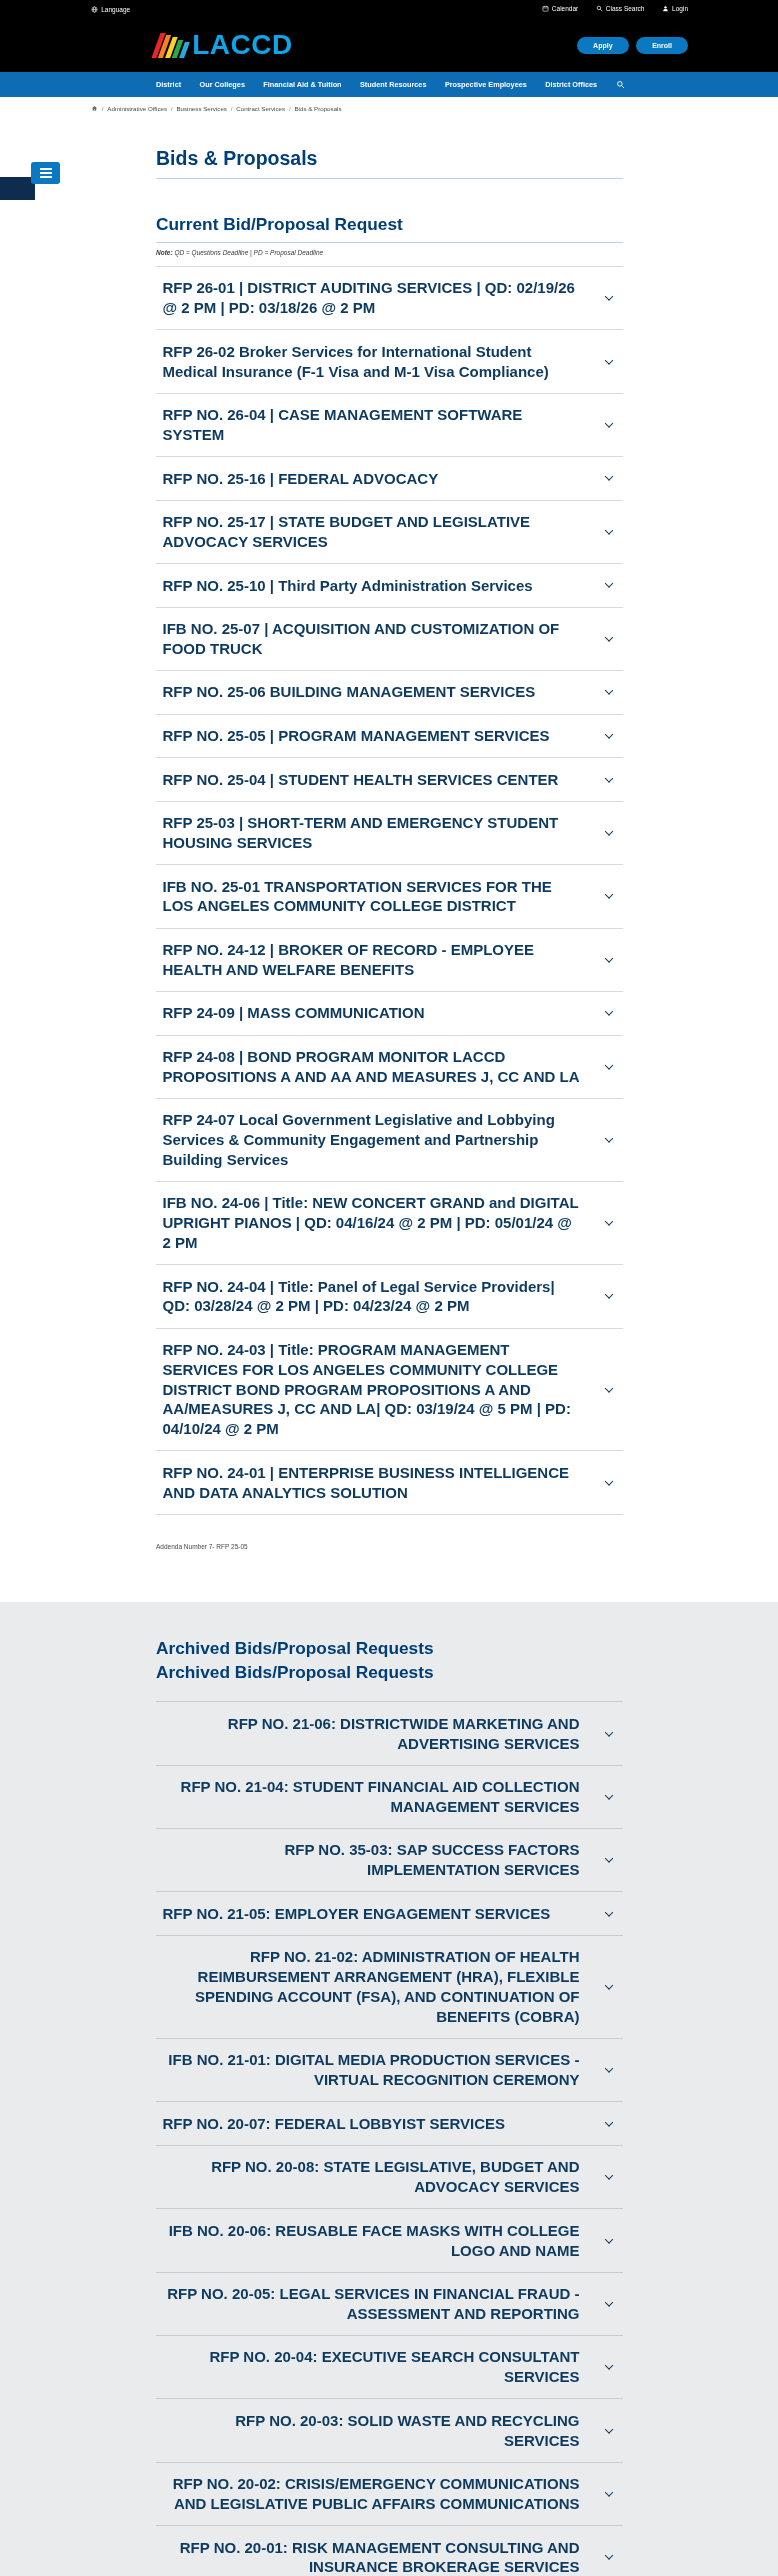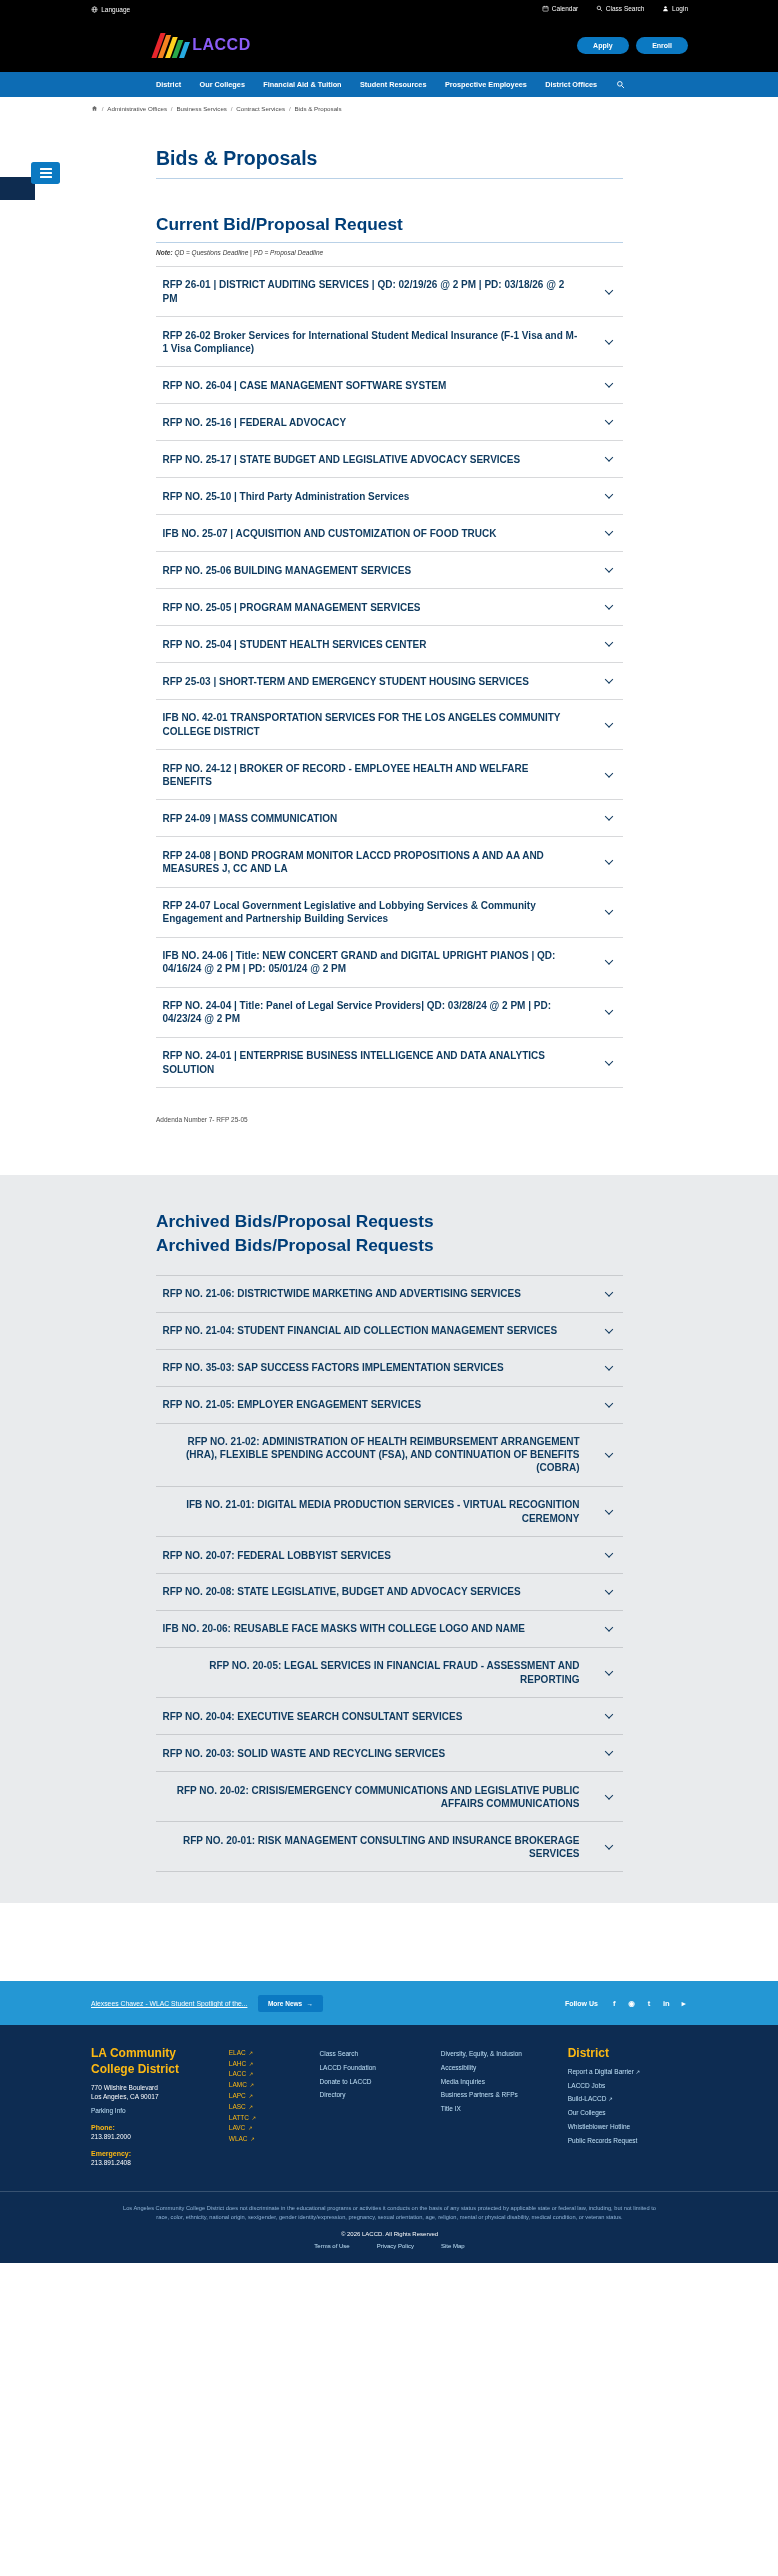--- a/index.html
+++ b/index.html
@@ -25,21 +25,21 @@
   .masthead { background: #000; }
   .masthead-inner { display: flex; align-items: center; justify-content: space-between; height: 54px; }
   .logo { display: flex; align-items: center; gap: 5.4px; margin-left: 65px; text-decoration: none; }
   .logo-stripes { display: flex; align-items: flex-end; gap: 1.6px; }
   .logo-stripes span { display: block; width: 4.9px; transform: skewX(-20deg); }
   .logo-stripes .s1 { height: 25px; background: #e8262c; }
   .logo-stripes .s2 { height: 23px; background: #f58220; }
   .logo-stripes .s3 { height: 20.6px; background: #ffd21f; }
   .logo-stripes .s4 { height: 18.4px; background: #2aa84a; }
   .logo-stripes .s5 { height: 16px; background: #27aae1; }
-  .logo-text { color: #8b5cf6; font-weight: bold; font-size: 16px; letter-spacing: 0.5px; }
+  .logo-text { color: #0ea5e9; font-weight: bold; font-size: 28px; letter-spacing: 0.5px; }
   .cta-group { display: flex; align-items: center; }
   .cta-btn { background: #0b79c2; color: #fff; border: none; border-radius: 9.2px; padding: 4.9px 16px; font-size: 7px; font-weight: bold; margin-left: 7.6px; font-family: inherit; cursor: pointer; }
 
   
   .mainnav { background: #0d6cb4; }
   .nav-inner { display: flex; align-items: center; height: 25px; gap: 18.4px; }
   .nav-item { color: #fff; font-size: 7.3px; font-weight: bold; text-decoration: none; white-space: nowrap; }
   .nav-search { margin-left: auto; display: inline-flex; align-items: center; cursor: pointer; }
 
   
@@ -56,21 +56,21 @@
   .side-burger i { display: block; width: 12px; height: 1.6px; background: #fff; border-radius: 0.5px; }
 
   
   .page-title { color: #003e78; font-size: 19.5px; font-weight: bold; margin: 30px 0 0; padding-bottom: 8.7px; border-bottom: 1.1px solid #b9d1e7; }
   .section-title { color: #003e78; font-size: 17.3px; font-weight: bold; margin: 35px 0 0; padding-bottom: 6.5px; border-bottom: 1.1px solid #b9d1e7; }
   .note { margin: 6.5px 0 9.7px; font-size: 6.5px; color: #3a3a3a; font-style: italic; }
   .note b { font-weight: bold; }
 
   .bid-list { list-style: none; margin: 0; padding: 0; border-top: 0.5px solid #d8d9db; }
   .bid-row { display: flex; align-items: center; justify-content: space-between; gap: 13px; padding: 11.4px 10.8px 11.4px 6.5px; border-bottom: 0.5px solid #d8d9db; cursor: pointer; background: transparent; }
-  .bid-label { color: #0e3a5f; font-weight: bold; font-size: 10px; line-height: 1.32; max-width: 417px; }
+  .bid-label { color: #0e3a5f; font-weight: bold; font-size: 15px; line-height: 1.32; max-width: 417px; }
   .chev { flex: 0 0 auto; width: 6px; height: 6px; border-right: 1.4px solid #10395f; border-bottom: 1.4px solid #10395f; transform: rotate(45deg) translate(-1.1px,-1.1px); }
 
   .addenda { font-size: 6.5px; color: #4a4a4a; margin: 28px 0 52px; }
 
   
   .archived { background: #e9ebed; padding: 36px 4px 31px; }
   .archived .section-title { margin: 0 0 3.2px; border-bottom: none; padding-bottom: 0; }
   .archived .section-title + .section-title { margin-bottom: 18.4px; }
   .archived .bid-list { border-top-color: #c9cbce; }
   .archived .bid-row { border-bottom-color: #c9cbce; text-align: right; }
@@ -274,21 +274,21 @@
           <span class="bid-label">RFP NO. 25-04 | STUDENT HEALTH SERVICES CENTER</span>
           <span class="chev"></span>
         </li>
 
         <li class="bid-row">
           <span class="bid-label">RFP 25-03 | SHORT-TERM AND EMERGENCY STUDENT HOUSING SERVICES</span>
           <span class="chev"></span>
         </li>
 
         <li class="bid-row">
-          <span class="bid-label">IFB NO. 42-01 TRANSPORTATION SERVICES FOR THE LOS ANGELES COMMUNITY COLLEGE DISTRICT</span>
+          <span class="bid-label">IFB NO. 25-01 TRANSPORTATION SERVICES FOR THE LOS ANGELES COMMUNITY COLLEGE DISTRICT</span>
           <span class="chev"></span>
         </li>
 
         <li class="bid-row">
           <span class="bid-label">RFP NO. 24-12 | BROKER OF RECORD - EMPLOYEE HEALTH AND WELFARE BENEFITS</span>
           <span class="chev"></span>
         </li>
 
         <li class="bid-row">
           <span class="bid-label">RFP 24-09 | MASS COMMUNICATION</span>
@@ -308,20 +308,24 @@
         <li class="bid-row">
           <span class="bid-label">IFB NO. 24-06 | Title: NEW CONCERT GRAND and DIGITAL UPRIGHT PIANOS | QD: 04/16/24 @ 2 PM | PD: 05/01/24 @ 2 PM</span>
           <span class="chev"></span>
         </li>
 
         <li class="bid-row">
           <span class="bid-label">RFP NO. 24-04 | Title: Panel of Legal Service Providers| QD: 03/28/24 @ 2 PM | PD: 04/23/24 @ 2 PM</span>
           <span class="chev"></span>
         </li>
 
+        <li class="bid-row">
+          <span class="bid-label">RFP NO. 24-03 | Title: PROGRAM MANAGEMENT SERVICES FOR LOS ANGELES COMMUNITY COLLEGE DISTRICT BOND PROGRAM PROPOSITIONS A AND AA/MEASURES J, CC AND LA| QD: 03/19/24 @ 5 PM | PD: 04/10/24 @ 2 PM</span>
+          <span class="chev"></span>
+        </li>
 
         <li class="bid-row">
           <span class="bid-label">RFP NO. 24-01 | ENTERPRISE BUSINESS INTELLIGENCE AND DATA ANALYTICS SOLUTION</span>
           <span class="chev"></span>
         </li>
       </ul>
 
     <p class="addenda">Addenda Number 7- RFP 25-05</p>
   </div>
 

